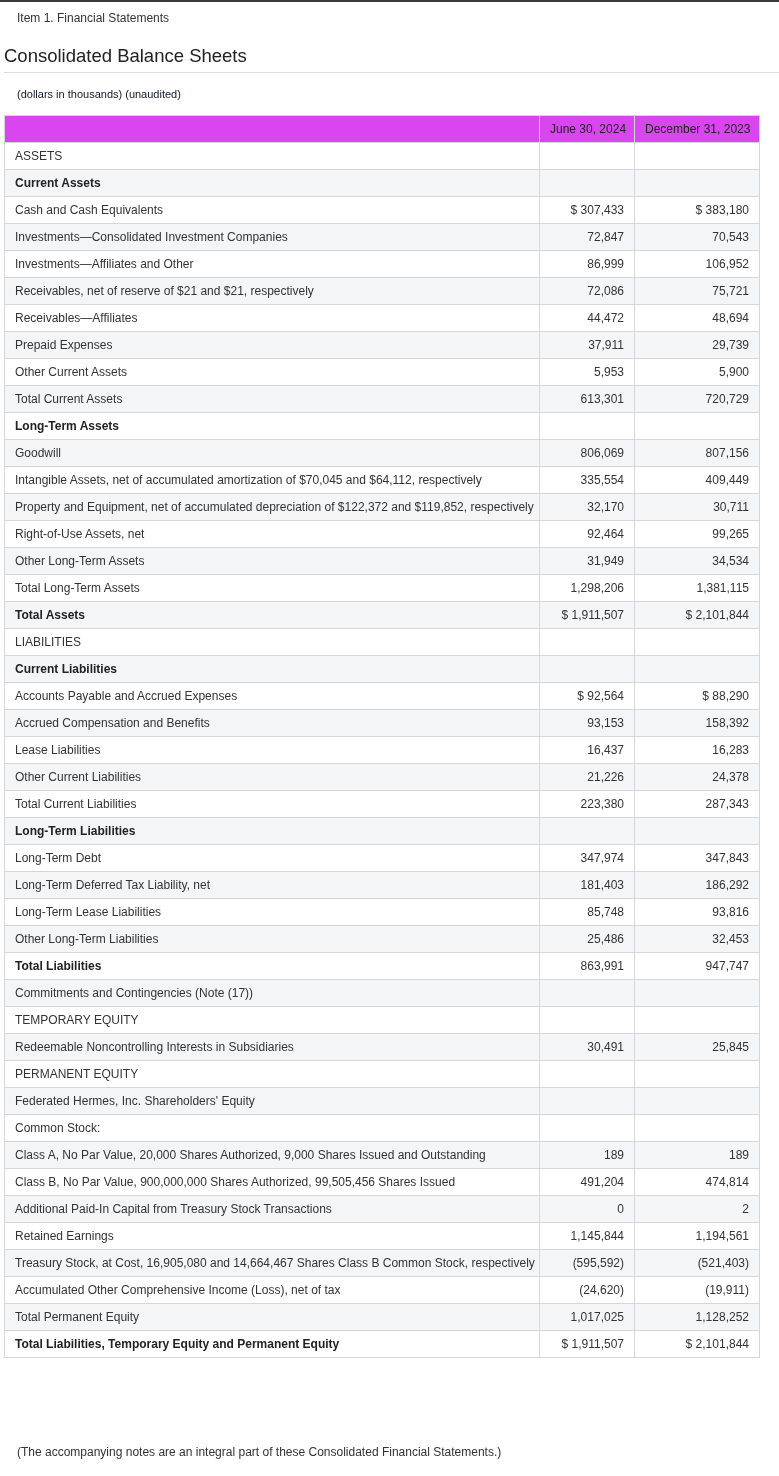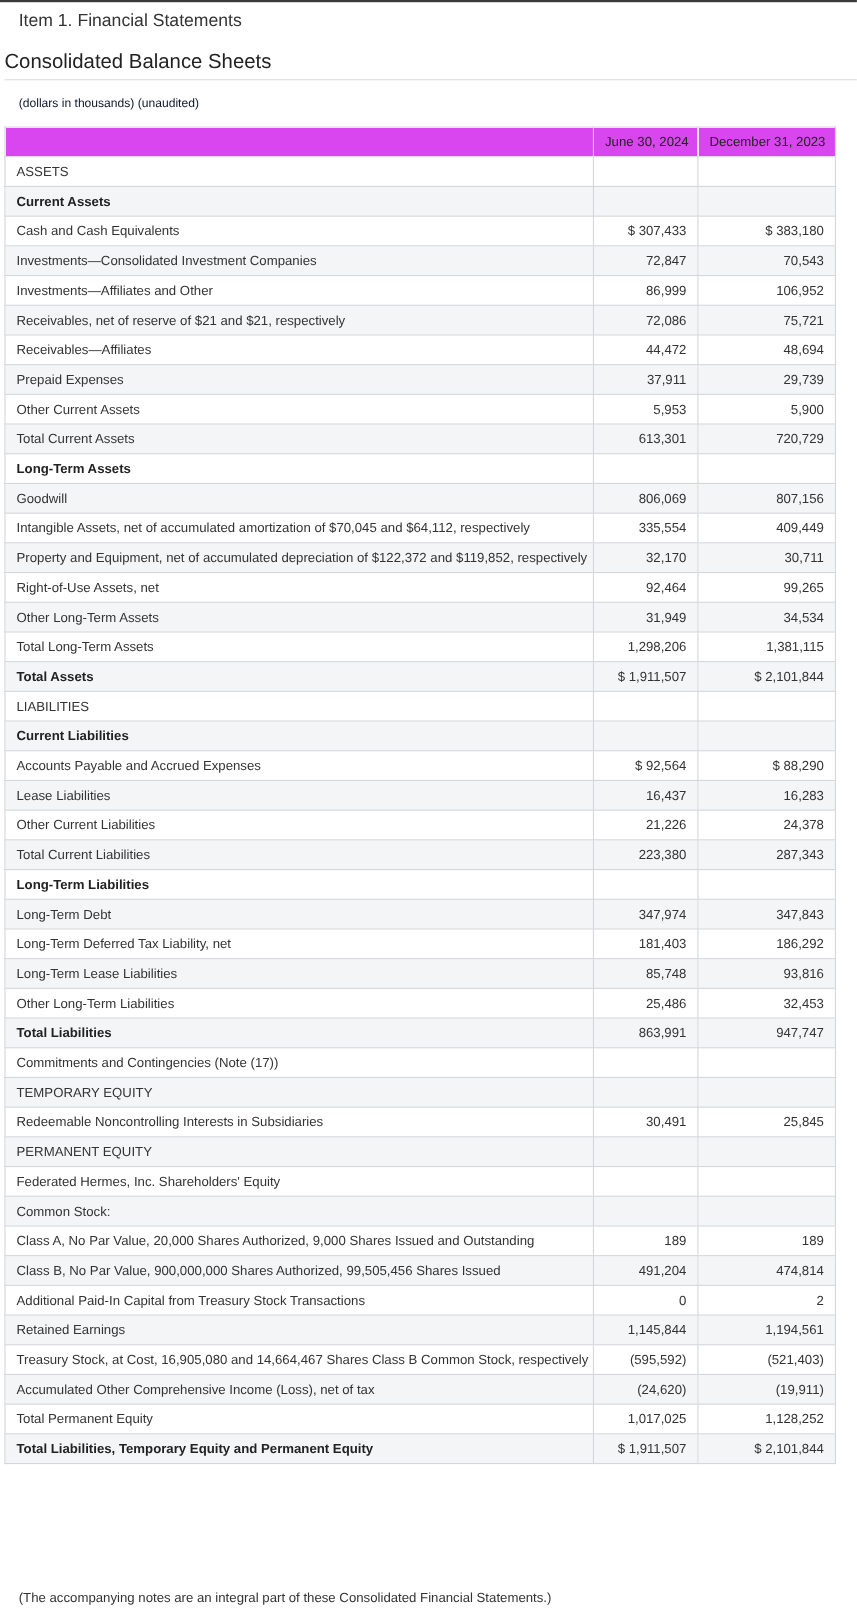--- a/index.html
+++ b/index.html
@@ -9,21 +9,21 @@
     background: #ffffff;
     color: #333333;
     font-family: "Liberation Sans", "DejaVu Sans", sans-serif;
     border-top: 2px solid #3a3a3a;
     box-sizing: border-box;
     position: relative;
     overflow: hidden;
   }
   .breadcrumb {
     position: absolute; left: 17px; top: 9px;
-    font-size: 16px; color: #333;
+    font-size: 12px; color: #333;
   }
   .page-title {
     position: absolute; left: 4px; top: 43px;
     font-size: 18.5px; color: #222; margin: 0; font-weight: normal;
   }
   .title-rule {
     position: absolute; left: 4px; right: 0; top: 70px;
     border-top: 1px solid #dcdcdc;
   }
   .units {
@@ -184,20 +184,25 @@
         <td class="bold">Current Liabilities</td>
         <td class="num"></td>
         <td class="num"></td>
       </tr>
       <tr>
         <td>Accounts Payable and Accrued Expenses</td>
         <td class="num">$ 92,564</td>
         <td class="num">$ 88,290</td>
       </tr>
       <tr>
+        <td>Accrued Compensation and Benefits</td>
+        <td class="num">93,153</td>
+        <td class="num">158,392</td>
+      </tr>
+      <tr>
         <td>Lease Liabilities</td>
         <td class="num">16,437</td>
         <td class="num">16,283</td>
       </tr>
       <tr>
         <td>Other Current Liabilities</td>
         <td class="num">21,226</td>
         <td class="num">24,378</td>
       </tr>
       <tr>

